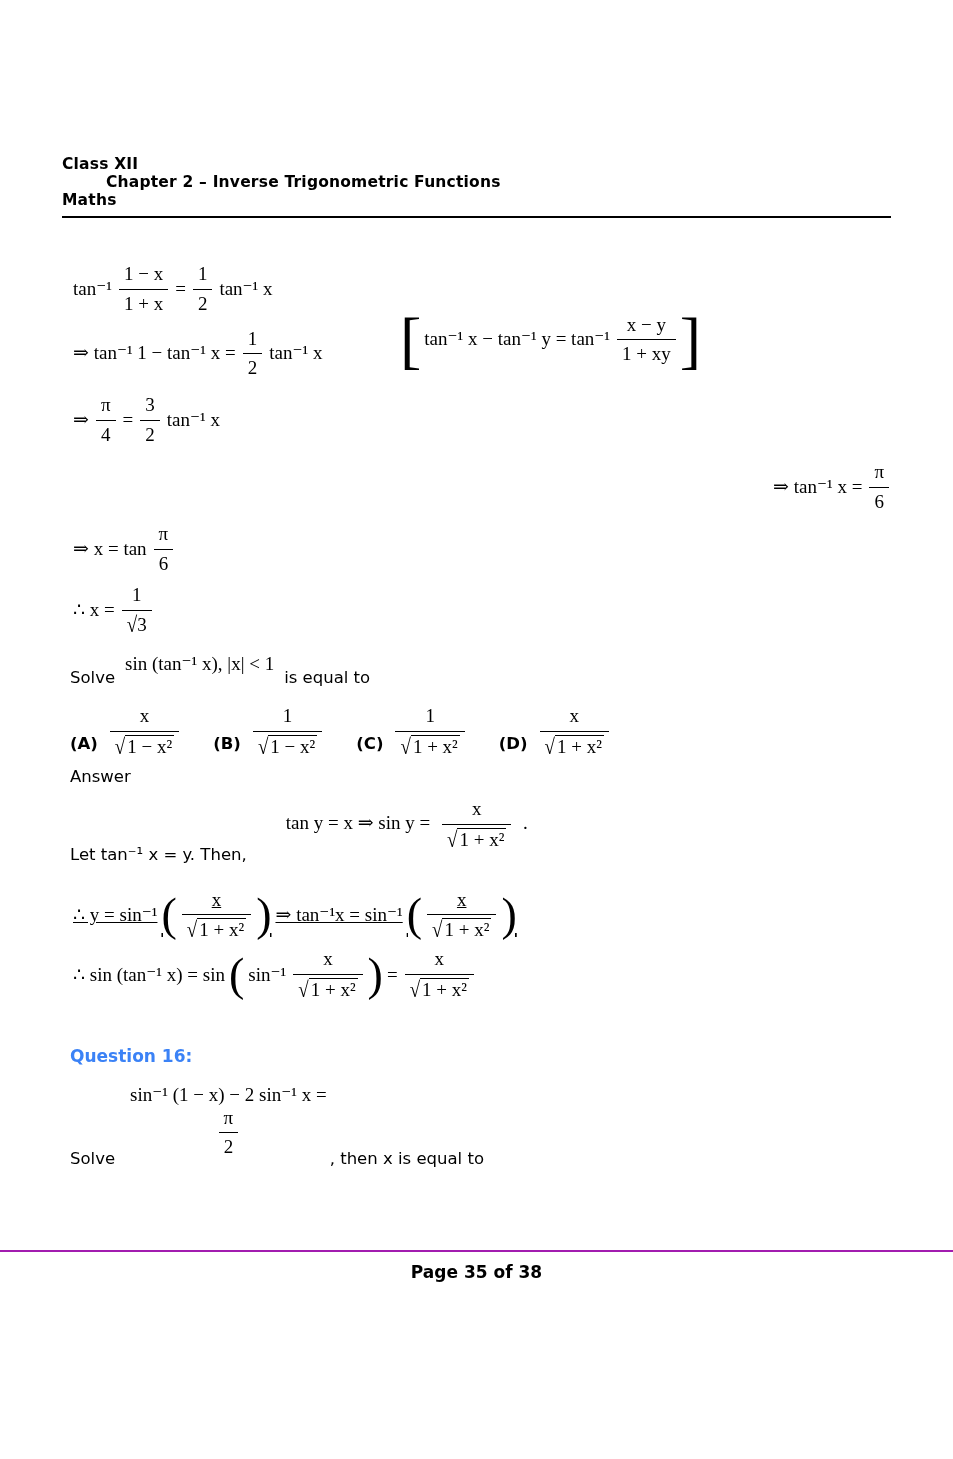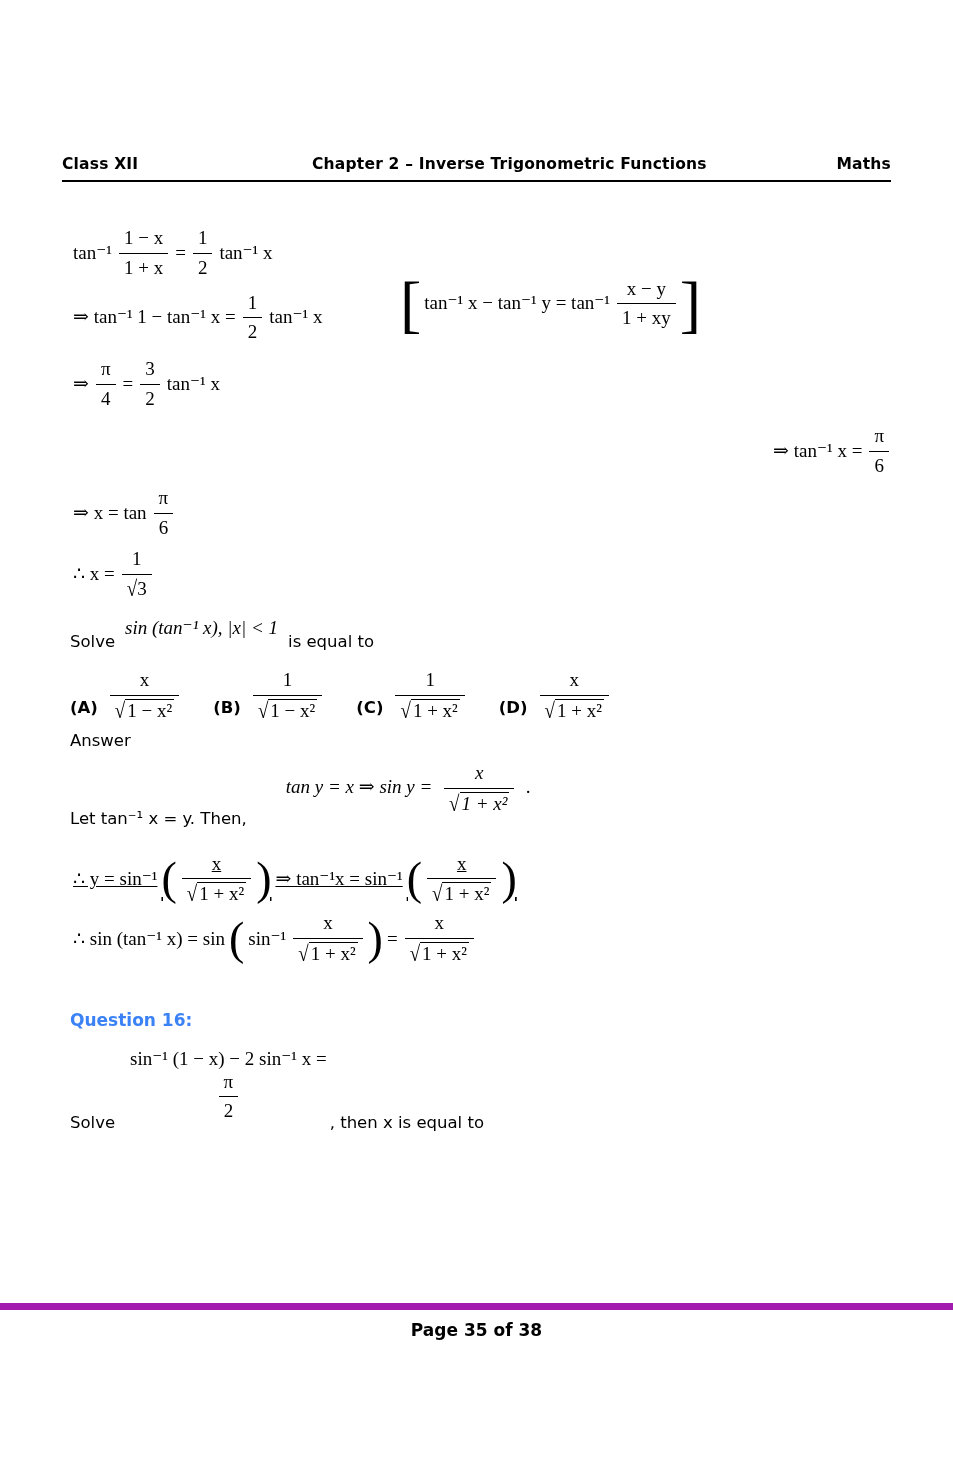--- a/index.html
+++ b/index.html
@@ -7,21 +7,21 @@
   .page {
     position:relative; width:953px; height:1459px; margin:0 auto;
     background:#ffffff; overflow:hidden;
     font-family:"DejaVu Sans","Liberation Sans",sans-serif; color:#000;
   }
   
   .header {
     margin:155px 62px 0 62px; padding-bottom:7px;
     border-bottom:2px solid #000;
     display:flex; justify-content:space-between; align-items:baseline;
-    font-size:15.5px; font-weight:bold; letter-spacing:.2px;
+    font-size:15.5px; font-weight:bold; letter-spacing:.2px;flex-direction:column;
   }
   .header .center { flex:1; text-align:center;padding-left:44px; }
   
   .content { margin:0 60px 0 70px; }
   .math {
     font-family:"Liberation Serif","DejaVu Serif",serif;
     font-size:19px; line-height:1.2;
   }
   .math-line { display:flex; align-items:center; }
   .m { margin:0 3px; white-space:pre; }
@@ -37,35 +37,35 @@
   .eq-row { position:relative; margin-top:12px; }
   .note { position:absolute; left:330px; top:-14px; display:flex; align-items:center; }
   .eq3 { margin-top:14px; }
   .eq4 { margin-top:14px;justify-content:flex-end; }
   .eq5 { margin-top:10px; }
   .eq6 { margin-top:8px; }
   
   .q-heading { margin-top:44px; font-size:17px; font-weight:bold; }
   .body-text { font-size:16.5px; }
   .solve-line { margin-top:16px; display:flex; align-items:flex-end; }
-  .lift { margin-bottom:12px;font-style:italic; }
+  .lift { margin-bottom:12px; }
   .lift-sm { margin-bottom:9px; }
   .options { margin-top:18px; display:flex; align-items:flex-end; }
   .option { display:flex; align-items:flex-end; margin-right:30px; }
   .option .olabel { font-weight:bold; font-size:16.5px; margin-right:8px; }
   .option .frac { margin-bottom:-6px; }
   .answer-label { margin-top:14px; }
   .let-line { margin-top:12px; display:flex; align-items:flex-end; }
   .let-math { margin-left:36px; }
   .eqA { margin-top:25px;text-decoration:underline; }
   .eqB { margin-top:6px; }
   .conclusion { margin-top:16px; }
   .q16-solve { margin-top:18px; }
   
-  .footer { position:absolute; left:0; right:0; top:1303px; border-top:7px solid #a21caf; }
+  .footer { position:absolute; left:0; right:0; top:1250px; border-top:2px solid #a21caf; }
   .footer .pagenum { margin-top:10px; text-align:center; font-size:17px; font-weight:bold; }
 </style>
 </head>
 <body>
 
 <div class="page">
 
   <div class="header">
     <span>Class XII</span>
     <span class="center">Chapter 2 – Inverse Trigonometric Functions</span>

